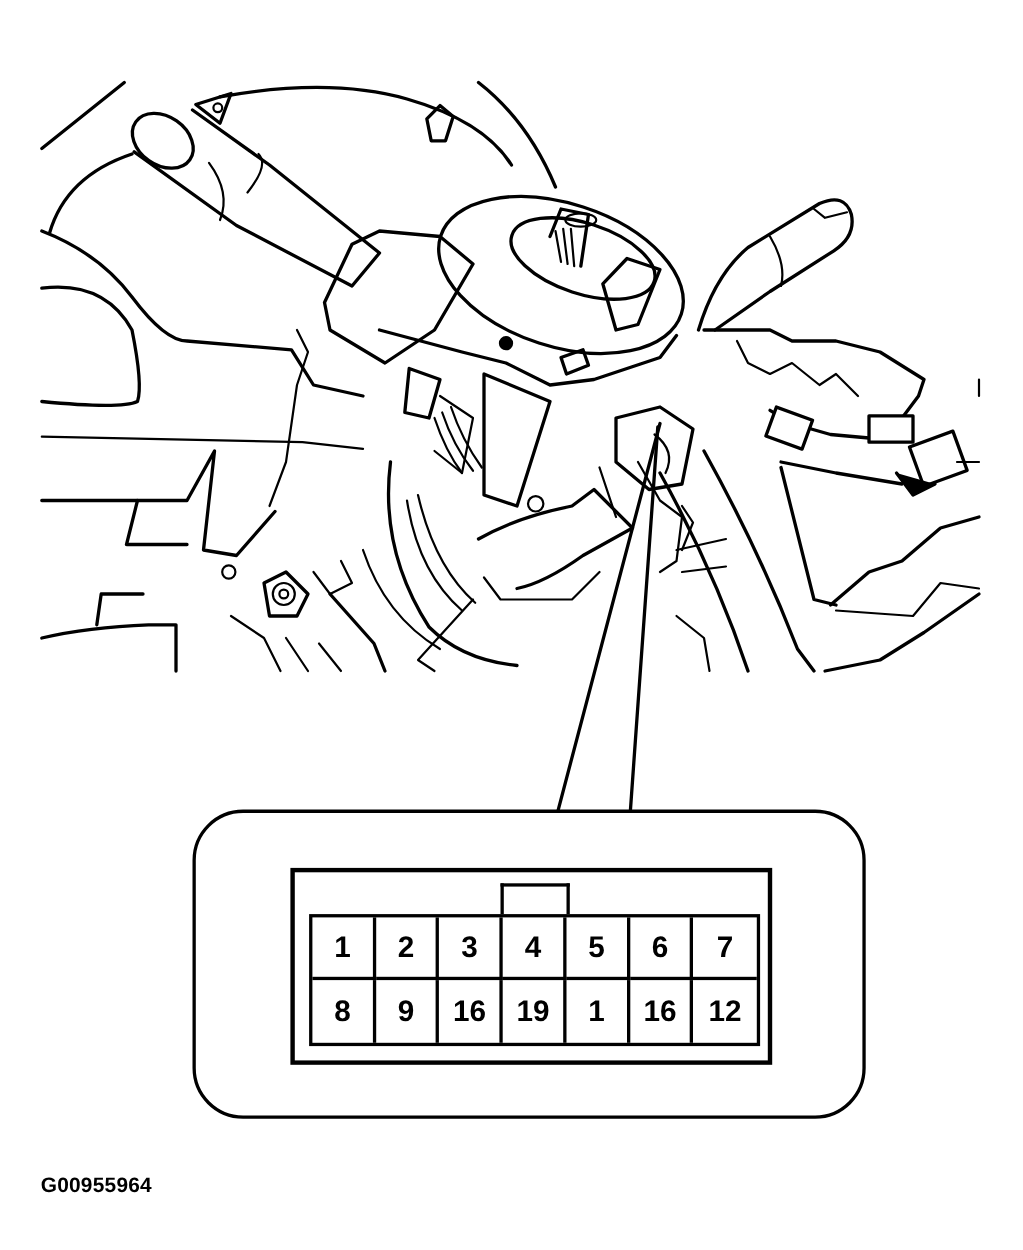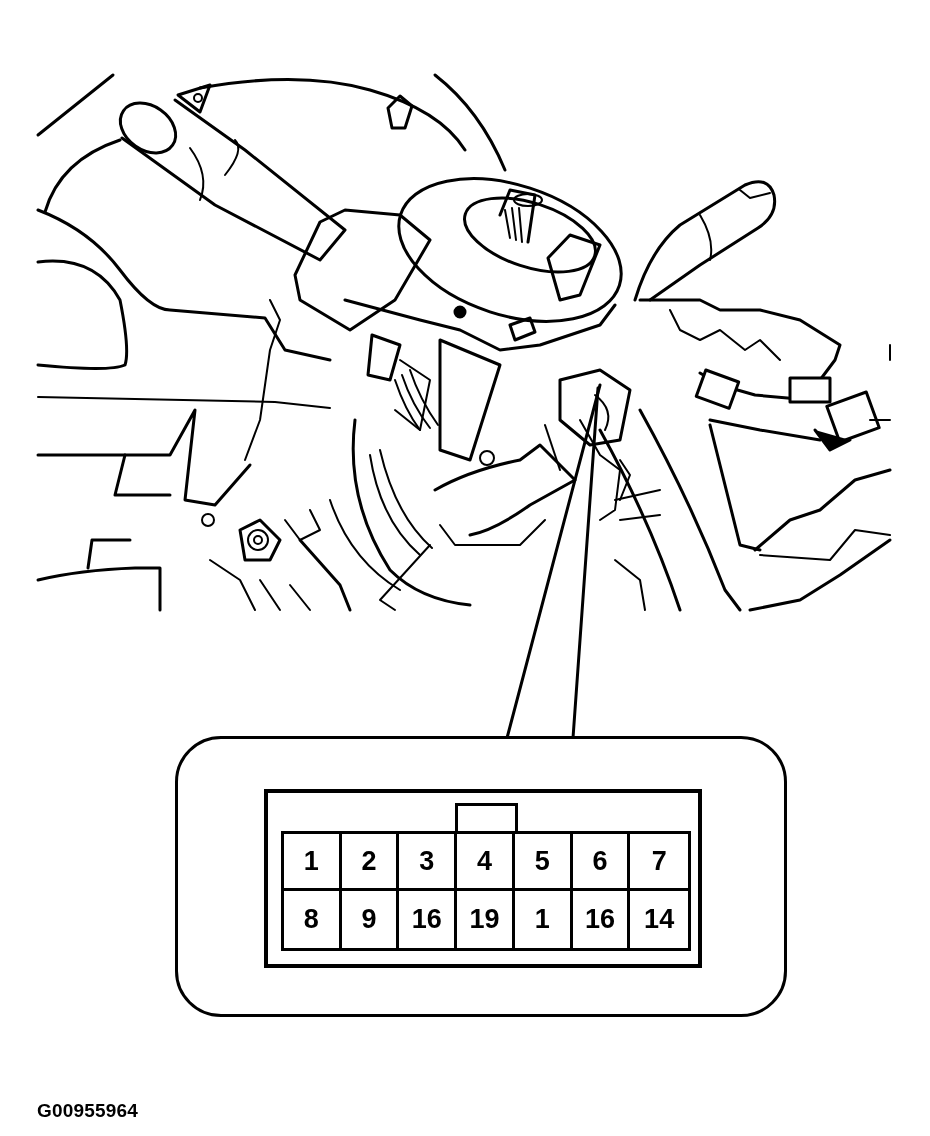--- a/index.html
+++ b/index.html
@@ -20,21 +20,21 @@
   .connector-key { position: absolute; left: 455px; top: 803px; width: 57px; height: 29px;
     border: 3px solid #000; border-bottom: none; background: #fff; }
   .pin-grid { position: absolute; left: 281px; top: 831px; width: 410px; height: 120px;
     display: grid; grid-template-columns: repeat(7, 1fr); grid-template-rows: repeat(2, 1fr);
     border: 3px solid #000; box-sizing: border-box; background: #fff; }
   .pin-cell { border-right: 3px solid #000; border-bottom: 3px solid #000;
     display: flex; align-items: center; justify-content: center;
     font-size: 27px; font-weight: bold; box-sizing: border-box; }
   .pin-cell.col-last { border-right: none; }
   .pin-cell.row-last { border-bottom: none; }
-  .figure-id { position: absolute; left: 37px; top: 1100px; font-size: 19px; font-weight: bold;
+  .figure-id { position: absolute; left: 37px; top: 1068px; font-size: 19px; font-weight: bold;
     letter-spacing: 0.2px; }
 </style>
 </head>
 <body>
 
 <svg id="drawing" viewBox="0 0 930 1136" xmlns="http://www.w3.org/2000/svg">
 
   <path d="M38 135 L113 75"></path>
   <path d="M435 75 Q480 110 505 170"></path>
   <path d="M45 212 Q60 160 120 140 M200 88 Q300 70 370 90 Q440 110 465 150"></path>
@@ -154,16 +154,16 @@
   <div class="pin-cell">4</div>
   <div class="pin-cell">5</div>
   <div class="pin-cell">6</div>
   <div class="pin-cell col-last">7</div>
   <div class="pin-cell row-last">8</div>
   <div class="pin-cell row-last">9</div>
   <div class="pin-cell row-last">16</div>
   <div class="pin-cell row-last">19</div>
   <div class="pin-cell row-last">1</div>
   <div class="pin-cell row-last">16</div>
-  <div class="pin-cell row-last col-last">14</div>
+  <div class="pin-cell row-last col-last">12</div>
 </div>
 
 <div class="figure-id">G00955964</div>
 
 </body></html>

